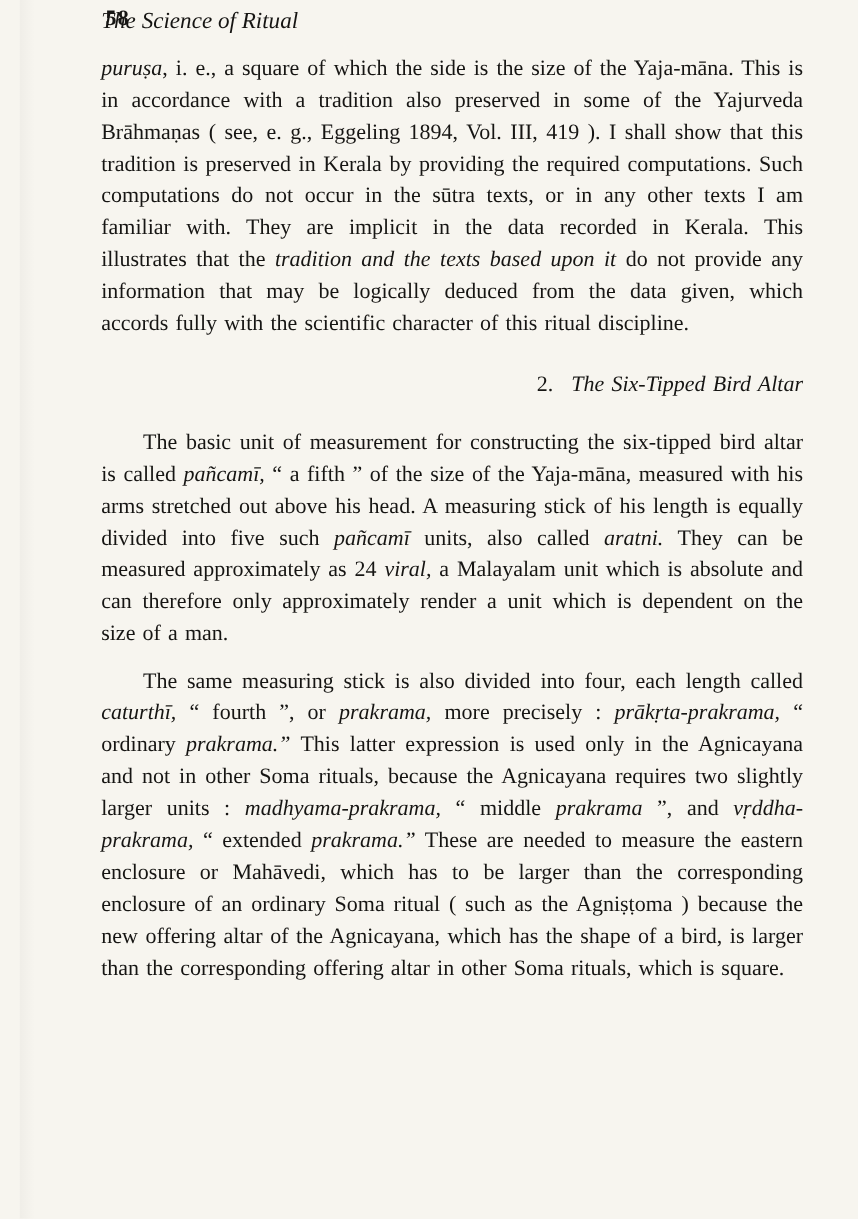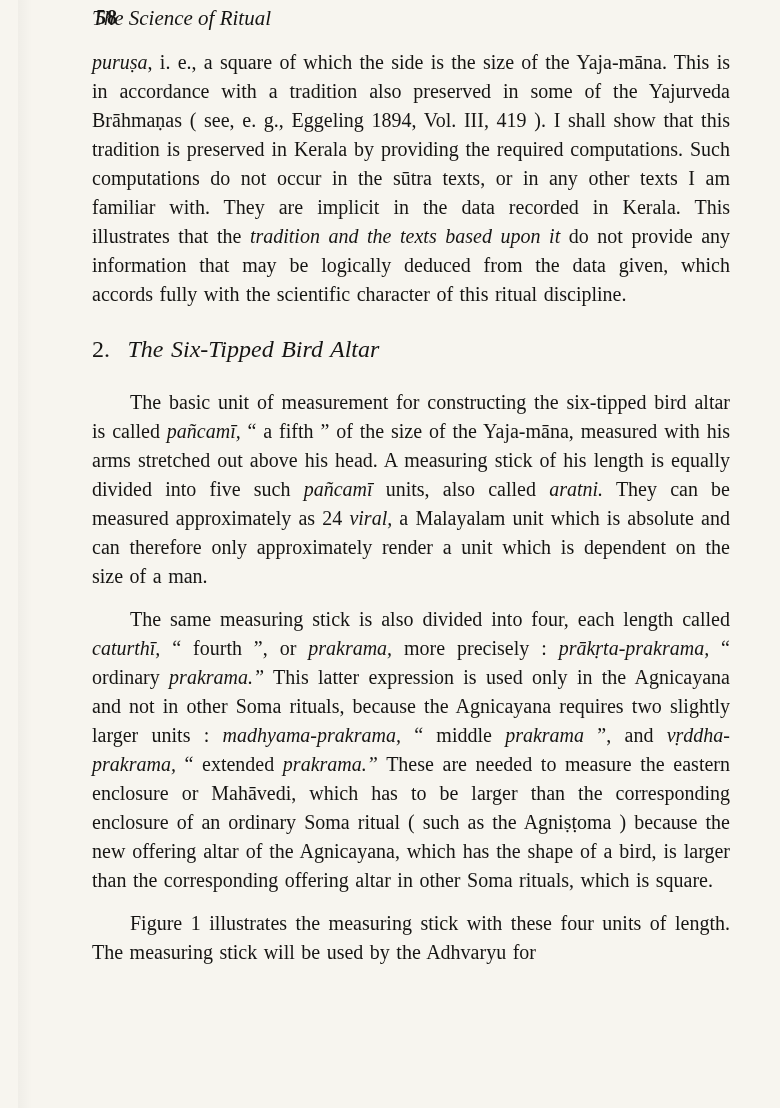--- a/index.html
+++ b/index.html
@@ -58,22 +58,22 @@
   }
   .para.indent {
     text-indent: 38px;
   }
   .it {
     font-style: italic;
     font-family: Liberation Serif, serif;
   }
   .section-heading {
     margin: 26px 0 24px 0;
-    text-align: left;
-    font-size: 24px;
+    text-align: right;
+    font-size: 20px;
     font-weight: normal;
   }
   .section-heading .h-num {
     font-style: normal;
     margin-right: 10px;
   }
   .section-heading .h-title {
     font-style: italic;
   }
 </style>
@@ -83,15 +83,14 @@
 <div class="page">
   <header class="running-head">
     <span class="page-num">58</span>
     <span class="running-title">The Science of Ritual</span>
   </header>
   <main class="body-text">
       <p class="para"><span class="it">puruṣa</span><span>, i. e., a square of which the side is the size of the Yaja-māna.  This is in accordance with a tradition also preserved in some of the Yajurveda Brāhmaṇas ( see, e. g., Eggeling 1894, Vol. III, 419 ).  I shall show that this tradition is preserved in Kerala by providing the required computations.  Such computations do not occur in the sūtra texts, or in any other texts I am familiar with.  They are implicit in the data recorded in Kerala. This illustrates that the </span><span class="it">tradition and the texts based upon it</span><span> do not provide any information that may be logically deduced from the data given, which accords fully with the scientific character of this ritual discipline.</span></p>
       <h2 class="section-heading"><span class="h-num">2.</span> <span class="h-title">The Six-Tipped Bird Altar</span></h2>
       <p class="para indent"><span>The basic unit of measurement for constructing the six-tipped bird altar is called </span><span class="it">pañcamī,</span><span> “ a fifth ” of the size of the Yaja-māna, measured with his arms stretched out above his head.  A measuring stick of his length is equally divided into five such </span><span class="it">pañcamī</span><span> units, also called </span><span class="it">aratni.</span><span>  They can be measured approximately as 24 </span><span class="it">viral,</span><span> a Malayalam unit which is absolute and can therefore only approximately render a unit which is dependent on the size of a man.</span></p>
       <p class="para indent"><span>The same measuring stick is also divided into four, each length called </span><span class="it">caturthī,</span><span> “ fourth ”, or </span><span class="it">prakrama,</span><span> more precisely : </span><span class="it">prākṛta-prakrama,</span><span> “ ordinary </span><span class="it">prakrama.”</span><span>  This latter expression is used only in the Agnicayana and not in other Soma rituals, because the Agnicayana requires two slightly larger units : </span><span class="it">madhyama-prakrama,</span><span> “ middle </span><span class="it">prakrama</span><span> ”, and </span><span class="it">vṛddha-prakrama,</span><span> “ extended </span><span class="it">prakrama.”</span><span>  These are needed to measure the eastern enclosure or Mahāvedi, which has to be larger than the corresponding enclosure of an ordinary Soma ritual ( such as the  Agniṣṭoma ) because the new offering altar of the Agnicayana, which has the shape of a bird, is larger than the corresponding offering altar in other Soma rituals, which is square.</span></p>
-      <p class="para indent"><span>Figure 1 illustrates the measuring stick with these four units of length.  The measuring stick will be used by the Adhvaryu for</span></p>
     </main>
 </div>
 
 </body></html>

